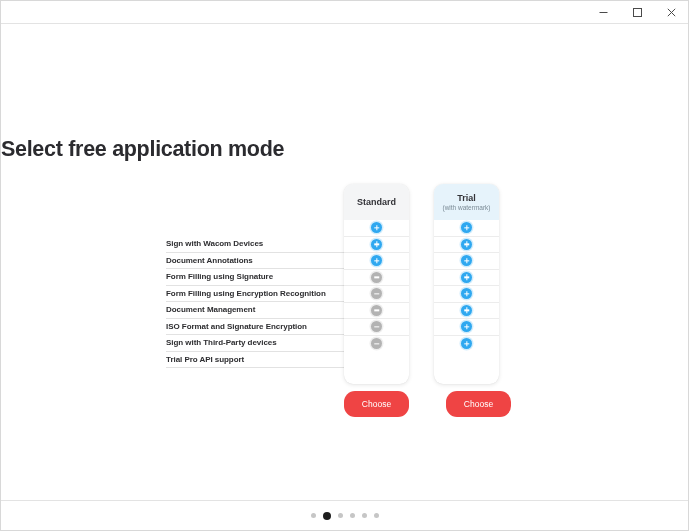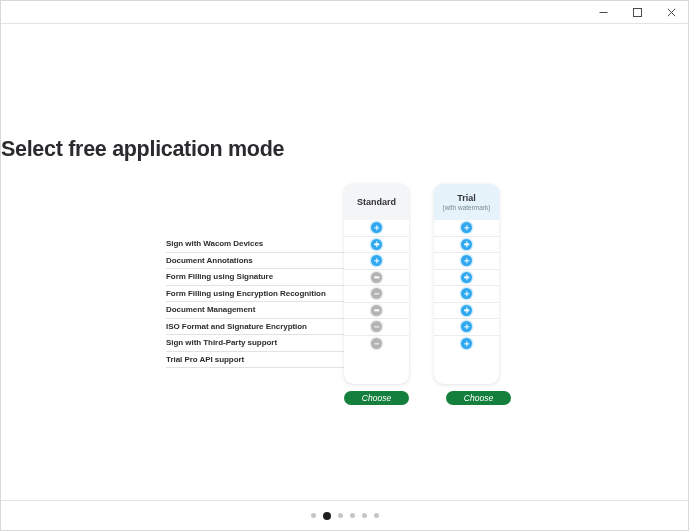--- a/index.html
+++ b/index.html
@@ -177,33 +177,32 @@
     color: #2d2d30;
     white-space: nowrap;
     letter-spacing: -0.05px;
   }
 
   
   .choose-btn {
     position: absolute;
     top: 207px;
     width: 65px;
-    height: 14px;
+    height: 26px;
     border: none;
     border-radius: 11px;
-    background: #15803d;
+    background: #ef4444;
     color: #ffffff;
     font-family: "Liberation Sans", sans-serif;
     font-size: 8.5px;
     cursor: pointer;
     padding: 0;
     display: flex;
     align-items: center;
     justify-content: center;
-    font-style: italic;
   }
   #choose-standard { left: 178px; }
   #choose-trial    { left: 280px; }
 
   
   #footer {
     flex: 0 0 29px;
     border-top: 1px solid #e3e3e3;
     background: #ffffff;
     display: flex;
@@ -269,21 +268,21 @@
           <div class="feature-row">
             <span class="feature-label">Form Filling using Encryption Recognition</span>
           </div>
           <div class="feature-row">
             <span class="feature-label">Document Management</span>
           </div>
           <div class="feature-row">
             <span class="feature-label">ISO Format and Signature Encryption</span>
           </div>
           <div class="feature-row">
-            <span class="feature-label">Sign with Third-Party support</span>
+            <span class="feature-label">Sign with Third-Party devices</span>
           </div>
           <div class="feature-row">
             <span class="feature-label">Trial Pro API support</span>
           </div>
         </div>
 
       <div class="plan-card" id="card-standard">
         <div class="card-head">
           <div class="head-title">Standard</div>
         </div>

